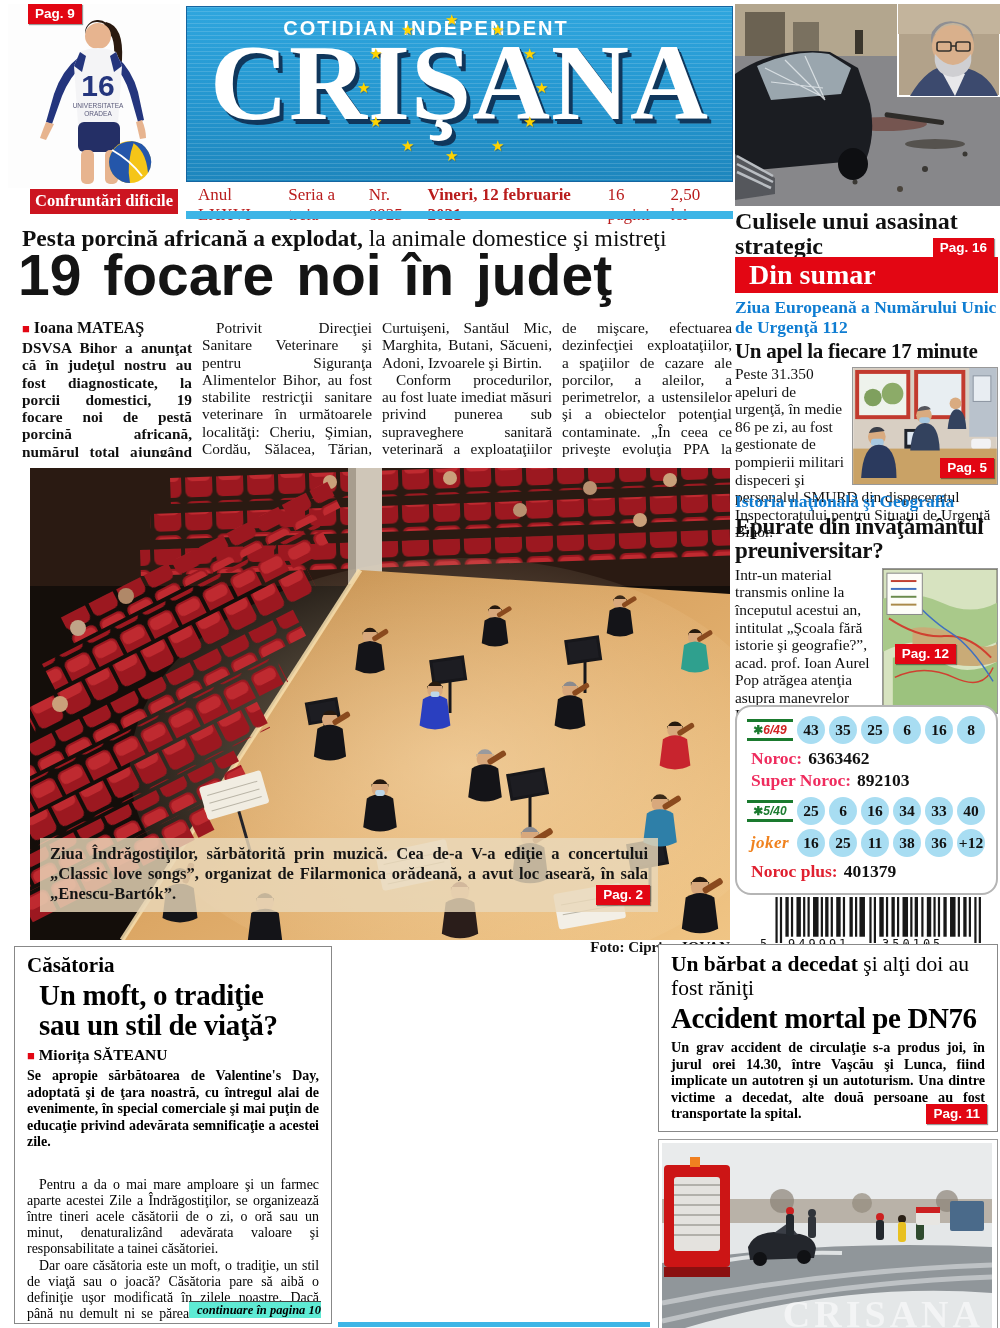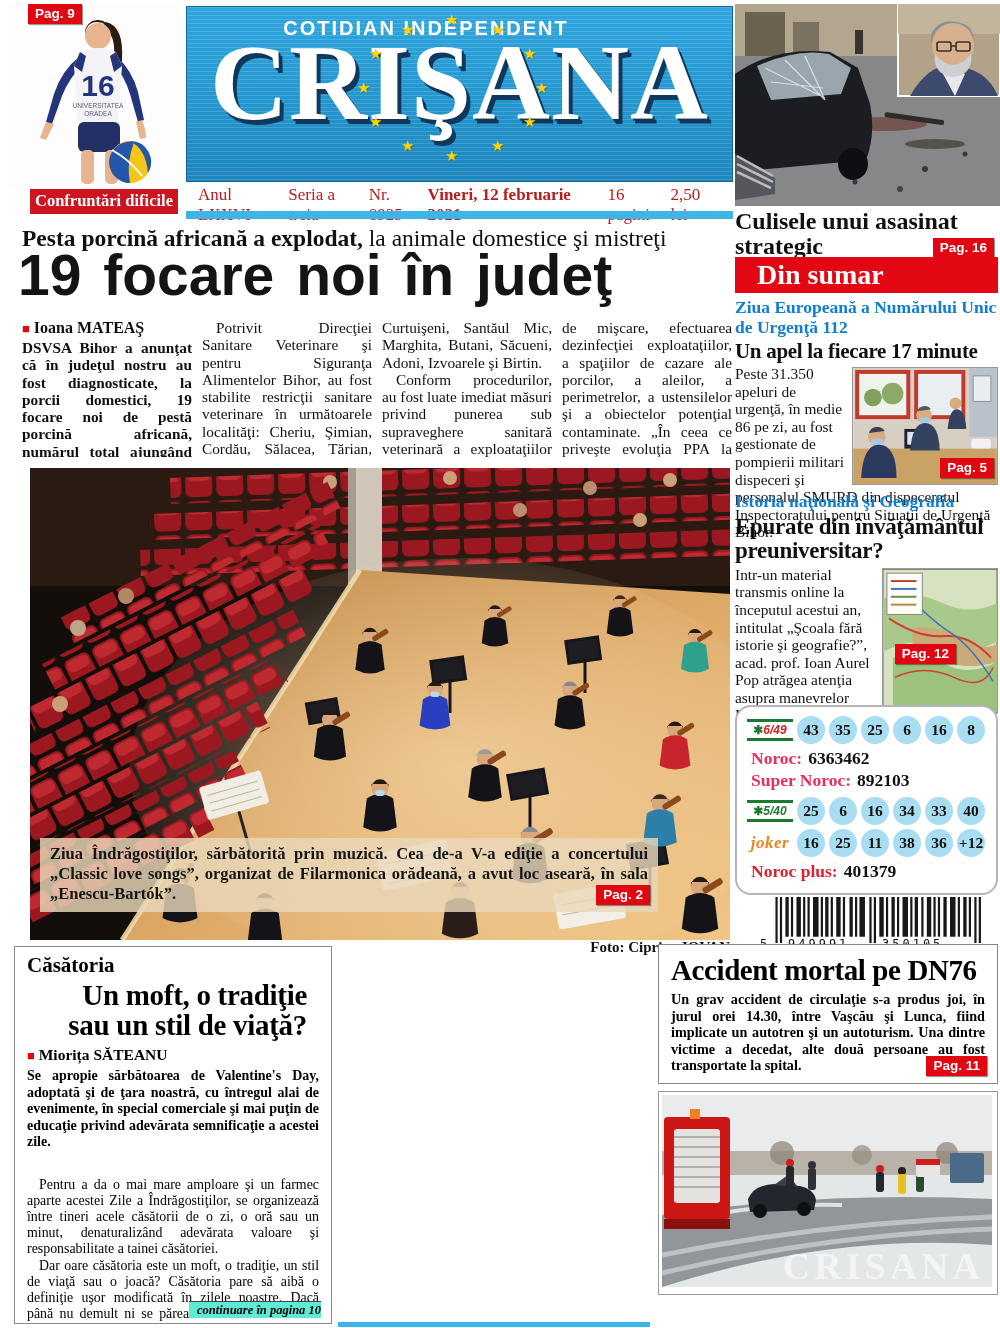--- a/index.html
+++ b/index.html
@@ -44,21 +44,21 @@
       color:#141414; letter-spacing:0; word-spacing:6px; white-space:nowrap; }
   .leadcols { left:22px; top:319px; width:710px; height:138px; display:flex; gap:10px; overflow:hidden; }
   .leadcols .col { width:170px; font-size:15.3px; line-height:1.13; text-align:justify; color:#101010; }
   .byline { font-weight:bold; font-size:16px; margin-bottom:2px; }
   .redsq { color:#e20613; font-size:13px; }
   .lead-bold { font-weight:bold; }
   .colp { text-indent:14px; }
 
   
   .sumar-banner { left:735px; top:257px; width:263px; height:36px; background:#e30613;
-      color:#fff; font:bold 28px/36px "Liberation Serif",serif; padding-left:22px; }
+      color:#fff; font:bold 28px/36px "Liberation Serif",serif; padding-left:14px; }
   .sumar-item { position:absolute; width:263px; color:#101010; }
   .skicker { color:#0f7dd2; font:bold 17.5px/1.12 "Liberation Serif",serif; }
   .shead1 { font:bold 21px/1.05 "Liberation Serif",serif; letter-spacing:-.3px; margin-top:3px; white-space:nowrap; }
   .shead2 { font:bold 23px/1.05 "Liberation Serif",serif; letter-spacing:-.3px; margin-top:3px; }
   .sbody { font-size:15.4px; line-height:1.14; margin-top:3px; text-align:left; }
   .floatimg { float:right; margin:2px 0 2px 6px; border:1px solid #999; }
 
   
   .lottery { left:735px; top:705px; width:263px; height:190px; border:2px solid #b5b5b5;
       border-radius:16px; padding:9px 8px 6px 10px; background:#fff; }
@@ -85,21 +85,21 @@
   .photo-caption { position:absolute; left:10px; bottom:8px; width:618px;
       background:rgba(233,216,185,.82); padding:6px 10px 8px; font:bold 16.5px/1.22 "Liberation Serif",serif;
       color:#151515; text-align:justify; }
   .photo-caption .badge { position:absolute; right:8px; bottom:7px;margin-left:35px; }
   .credit { left:430px; top:939px; width:300px; text-align:right; font:bold 15px "Liberation Serif",serif; color:#111; }
 
   
   .boxed { border:1px solid #888; background:#fff; }
   .marriage { left:14px; top:946px; width:318px; height:378px; padding:6px 12px; overflow:hidden; position:relative; }
   .m-kicker { font:bold 21px "Liberation Serif",serif; }
-  .m-head { font:bold 29px/1.04 "Liberation Serif",serif; letter-spacing:-.3px; margin:2px 12px 6px;text-align:right; }
+  .m-head { font:bold 29px/1.04 "Liberation Serif",serif; letter-spacing:-.3px; margin:2px 12px 6px; }
   .m-byline { font:bold 15.5px "Liberation Serif",serif; margin:2px 0 4px; }
   .m-lead { font:bold 14px/1.18 "Liberation Serif",serif; text-align:justify; margin-bottom:26px; }
   .m-p { font-size:13.9px; line-height:1.16; text-align:justify; text-indent:12px; }
   .m-cont { position:absolute; right:10px; bottom:5px; background:#5eead4; font:italic bold 12.5px "Liberation Serif",serif;
       border-top:1px solid #444; padding:1px 0 0 8px; }
 
   .blood { left:338px; top:944px; width:316px; position:relative; }
   .b-line { width:312px; height:5px; background:#3db5e6; margin-bottom:4px; }
 
   .accident { left:658px; top:944px; width:340px; }
@@ -584,20 +584,21 @@
     <div class="m-cont">continuare în pagina 10</div>
   </div>
 
   <div class="abs blood">
     <div class="b-line"></div>
 
   </div>
 
   <div class="abs accident">
     <div class="boxed acc-box">
+      <div class="acc-kicker"><b>Un bărbat a decedat</b><span> şi alţi doi au fost răniţi</span></div>
       <div class="acc-head">Accident mortal pe DN76</div>
       <div class="acc-body">Un grav accident de circulaţie s-a produs joi, în jurul orei 14.30, între Vaşcău şi Lunca, fiind implicate un autotren şi un autoturism. Una dintre victime a decedat, alte două persoane au fost transportate la spital.</div>
       <span class="badge">Pag. 11</span>
     </div>
     <div class="acc-photo">
       <svg width="330" height="192" viewBox="0 0 330 192">
         <rect width="330" height="192" fill="#e9ebec"></rect>
         <rect y="56" width="330" height="26" fill="#a49a8c" opacity=".7"></rect>
         <circle cx="40" cy="62" r="10" fill="#8a8276" opacity=".8"></circle>
           <circle cx="120" cy="58" r="12" fill="#8a8276" opacity=".7"></circle>

